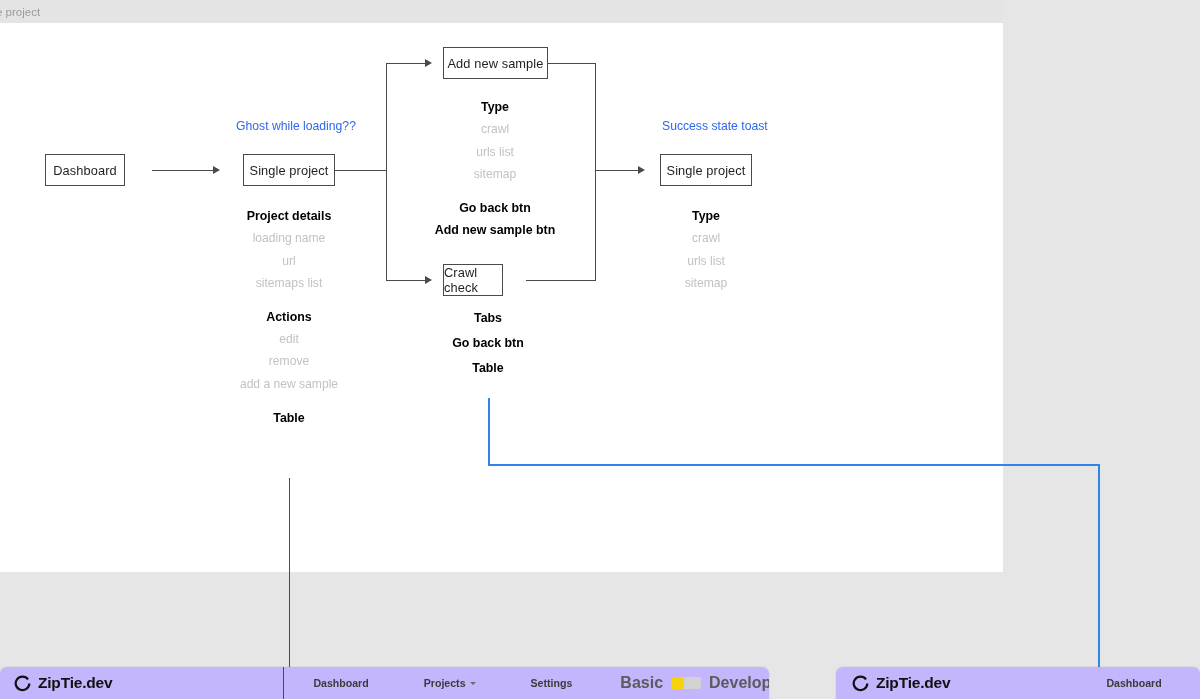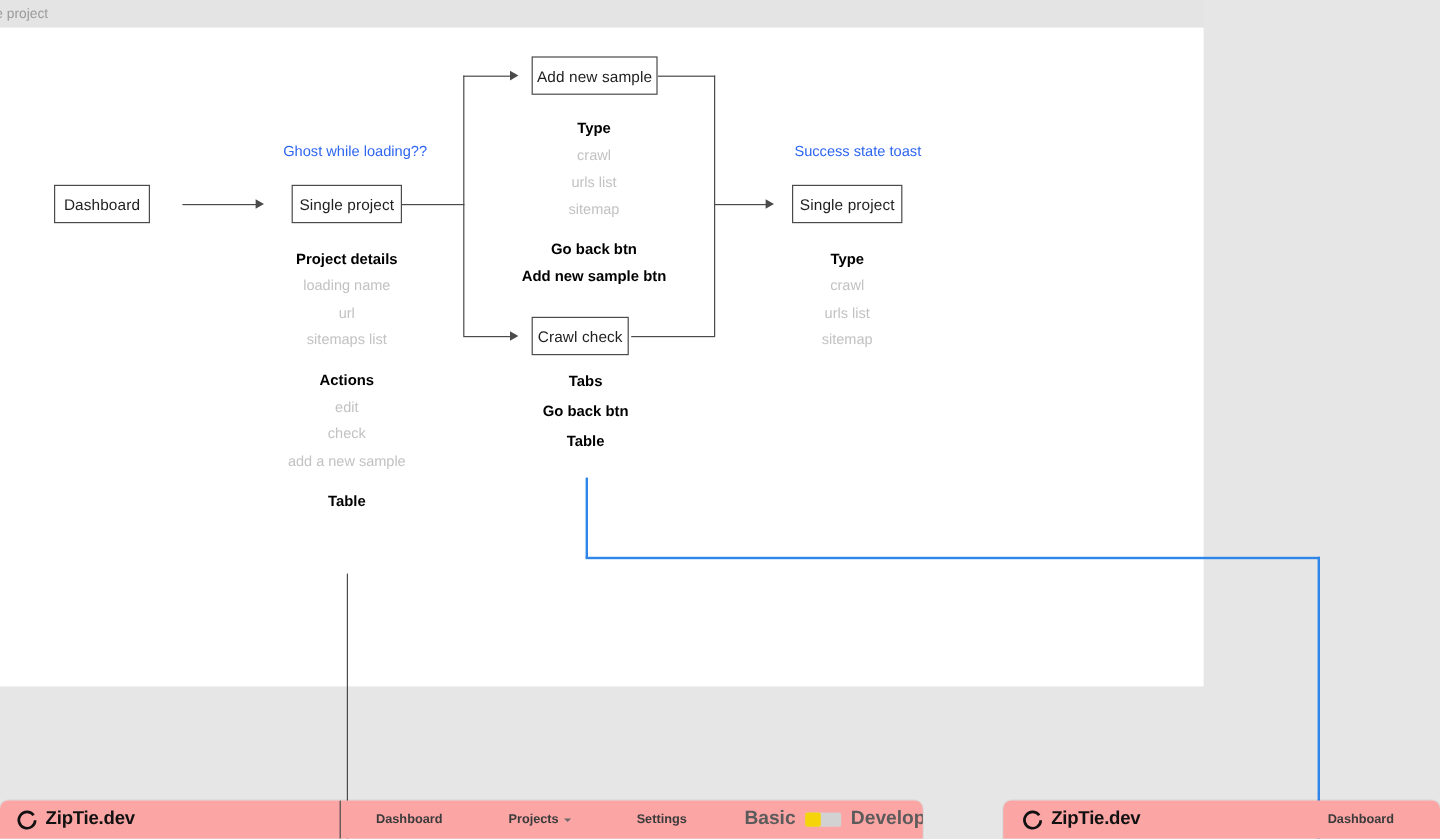--- a/index.html
+++ b/index.html
@@ -68,21 +68,21 @@
     border-bottom: 4px solid transparent;
     border-left: 7px solid #4a4a4a;
   }
   .blue-ln { position: absolute; background: #2f86e8; }
   .blue-ln.h { height: 2px; }
   .blue-ln.v { width: 2px; }
   .gray-ln { position: absolute; width: 1.4px; background: #4a4a4a; }
 
   
   .appwin {
-    position: absolute; background: #fca5a5;
+    position: absolute; background: #c4b5fd;
     border-top-left-radius: 7px; border-top-right-radius: 7px;
     box-shadow: 0 0 0 1px rgba(0,0,0,.045);
     overflow: hidden;
   }
   .appbar {
     height: 100%; display: flex; align-items: center;
   }
   .brand { display: flex; align-items: center; gap: 7px; }
   .brand .logo {
     width: 17px; height: 17px; position: relative; display: inline-block;
@@ -156,21 +156,21 @@
     </div>
 
     <div class="node" style="left:243px; top:131px; width:92px; height:32px;">
       <span>Single project</span>
     </div>
 
     <div class="node" style="left:443px; top:24px; width:105px; height:32px;">
       <span>Add new sample</span>
     </div>
 
-    <div class="node" style="left:443px; top:241px; width:81px; height:32px;">
+    <div class="node" style="left:443px; top:241px; width:60px; height:32px;">
       <span>Crawl check</span>
     </div>
 
     <div class="node" style="left:660px; top:131px; width:92px; height:32px;">
       <span>Single project</span>
     </div>
 
     <div class="annot" style="left:236px; top:96px;">
       <span>Ghost while loading??</span>
     </div>
@@ -179,21 +179,21 @@
     </div>
 
     <div class="group" style="left:189px; top:182px; width:200px;">
       <div class="hdr">Project details</div>
       <div class="sub">loading name</div>
       <div class="sub">url</div>
       <div class="sub">sitemaps list</div>
 
       <div class="hdr" style="margin-top:11px;">Actions</div>
       <div class="sub">edit</div>
-      <div class="sub">check</div>
+      <div class="sub">remove</div>
       <div class="sub">add a new sample</div>
 
       <div class="hdr" style="margin-top:11px;">Table</div>
     </div>
 
     <div class="group" style="left:395px; top:73px; width:200px;">
       <div class="hdr">Type</div>
       <div class="sub">crawl</div>
       <div class="sub">urls list</div>
       <div class="sub">sitemap</div>

